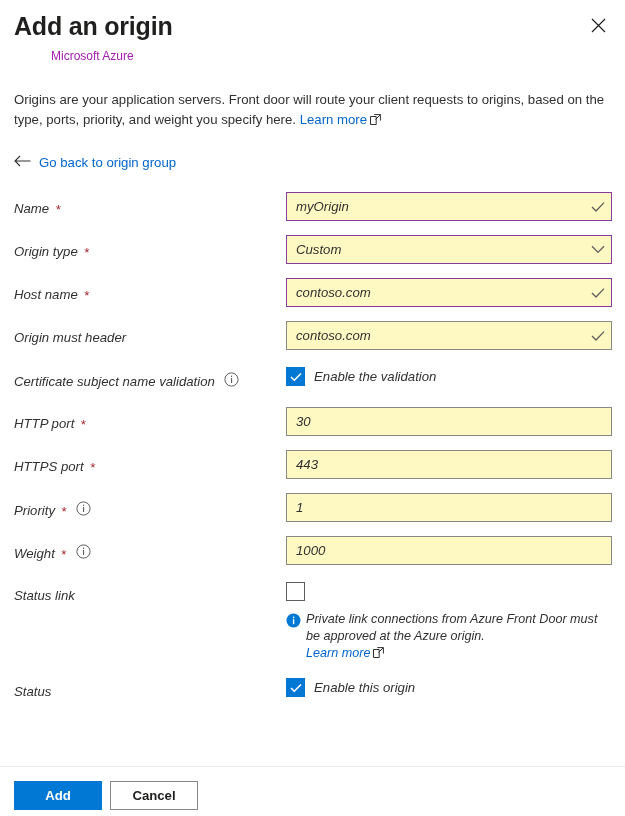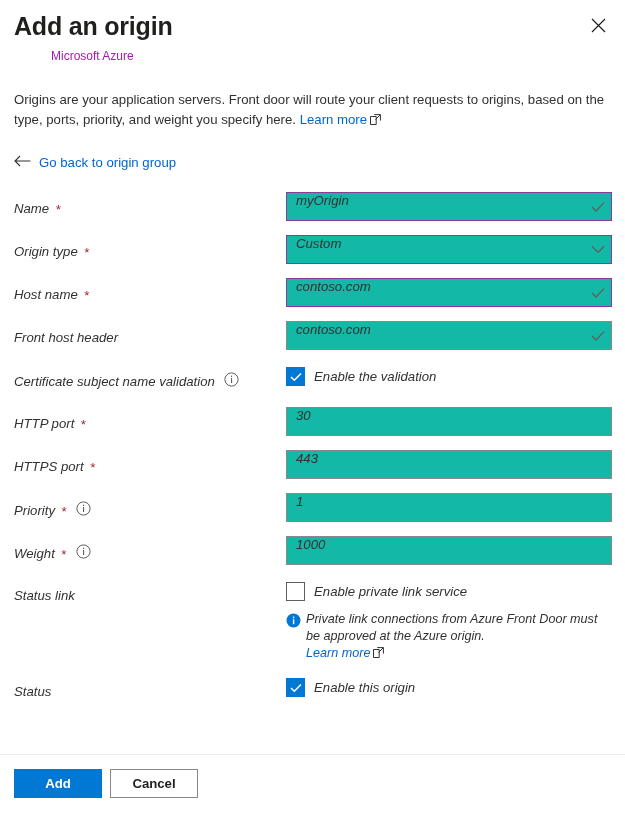--- a/index.html
+++ b/index.html
@@ -126,22 +126,23 @@
     flex: 1 1 auto;
     min-width: 0;
   }
 
   
   .tb {
     box-sizing: border-box;
     width: 326px;
     height: 29px;
     border: 1px solid #8a8886;
-    background: #14b8a6;
-    display: flex;
+    background: #fef9c3;
+    display: flex;
+    align-items: center;
     padding: 0 6px 0 9px;
     font-size: 13.2px;
     color: #323130;
   }
   .tb.valid { border-color: #8b3a9e; }
   .tb .value {
     flex: 1 1 auto;
     white-space: nowrap;
     overflow: hidden;
     text-overflow: ellipsis;
@@ -191,21 +192,21 @@
     line-height: 17px;
     color: #323130;
   }
 
   .info-icon { display: block; cursor: pointer; }
 
   
   .footer {
     border-top: 1px solid #edebe9;
     padding: 14px 14px 4px 14px;
-    height: 62px;
+    height: 50px;
     box-sizing: border-box;
   }
   .btns { display: flex; gap: 8px; }
   .btn {
     box-sizing: border-box;
     min-width: 88px;
     height: 29px;
     font-size: 13.2px;
     font-family: "Liberation Sans", sans-serif;
     border: 1px solid transparent;
@@ -310,21 +311,21 @@
             <svg width="14" height="12" viewBox="0 0 14 12" aria-hidden="true">
                 <path d="M1 6 L5 10 L13 1.6" stroke="#605e5c" stroke-width="1.3" fill="none"></path>
               </svg>
           </span>
         </div>
       </div>
     </div>
 
     <div class="row">
       <div class="row-label">
-        <span>Front host header</span>
+        <span>Origin must header</span>
       </div>
       <div class="row-field">
         <div class="tb">
           <span class="value">contoso.com</span>
           <span class="trail">
             <svg width="14" height="12" viewBox="0 0 14 12" aria-hidden="true">
                 <path d="M1 6 L5 10 L13 1.6" stroke="#605e5c" stroke-width="1.3" fill="none"></path>
               </svg>
           </span>
         </div>
@@ -416,21 +417,20 @@
       </div>
     </div>
 
     <div class="row" style="min-height:96px">
       <div class="row-label">
         <span>Status link</span>
       </div>
       <div class="row-field">
         <div class="cb-row">
           <span class="cb"></span>
-          <span class="cb-label">Enable private link service</span>
         </div>
         <div class="note">
           <span class="note-icon">
             <svg width="15" height="15" viewBox="0 0 15 15" aria-hidden="true">
               <circle cx="7.5" cy="7.5" r="7" fill="#0078d4"></circle>
               <rect x="6.9" y="6.2" width="1.4" height="5" fill="#ffffff"></rect>
               <rect x="6.9" y="3.6" width="1.4" height="1.6" fill="#ffffff"></rect>
             </svg>
           </span>
           <div class="note-text">

